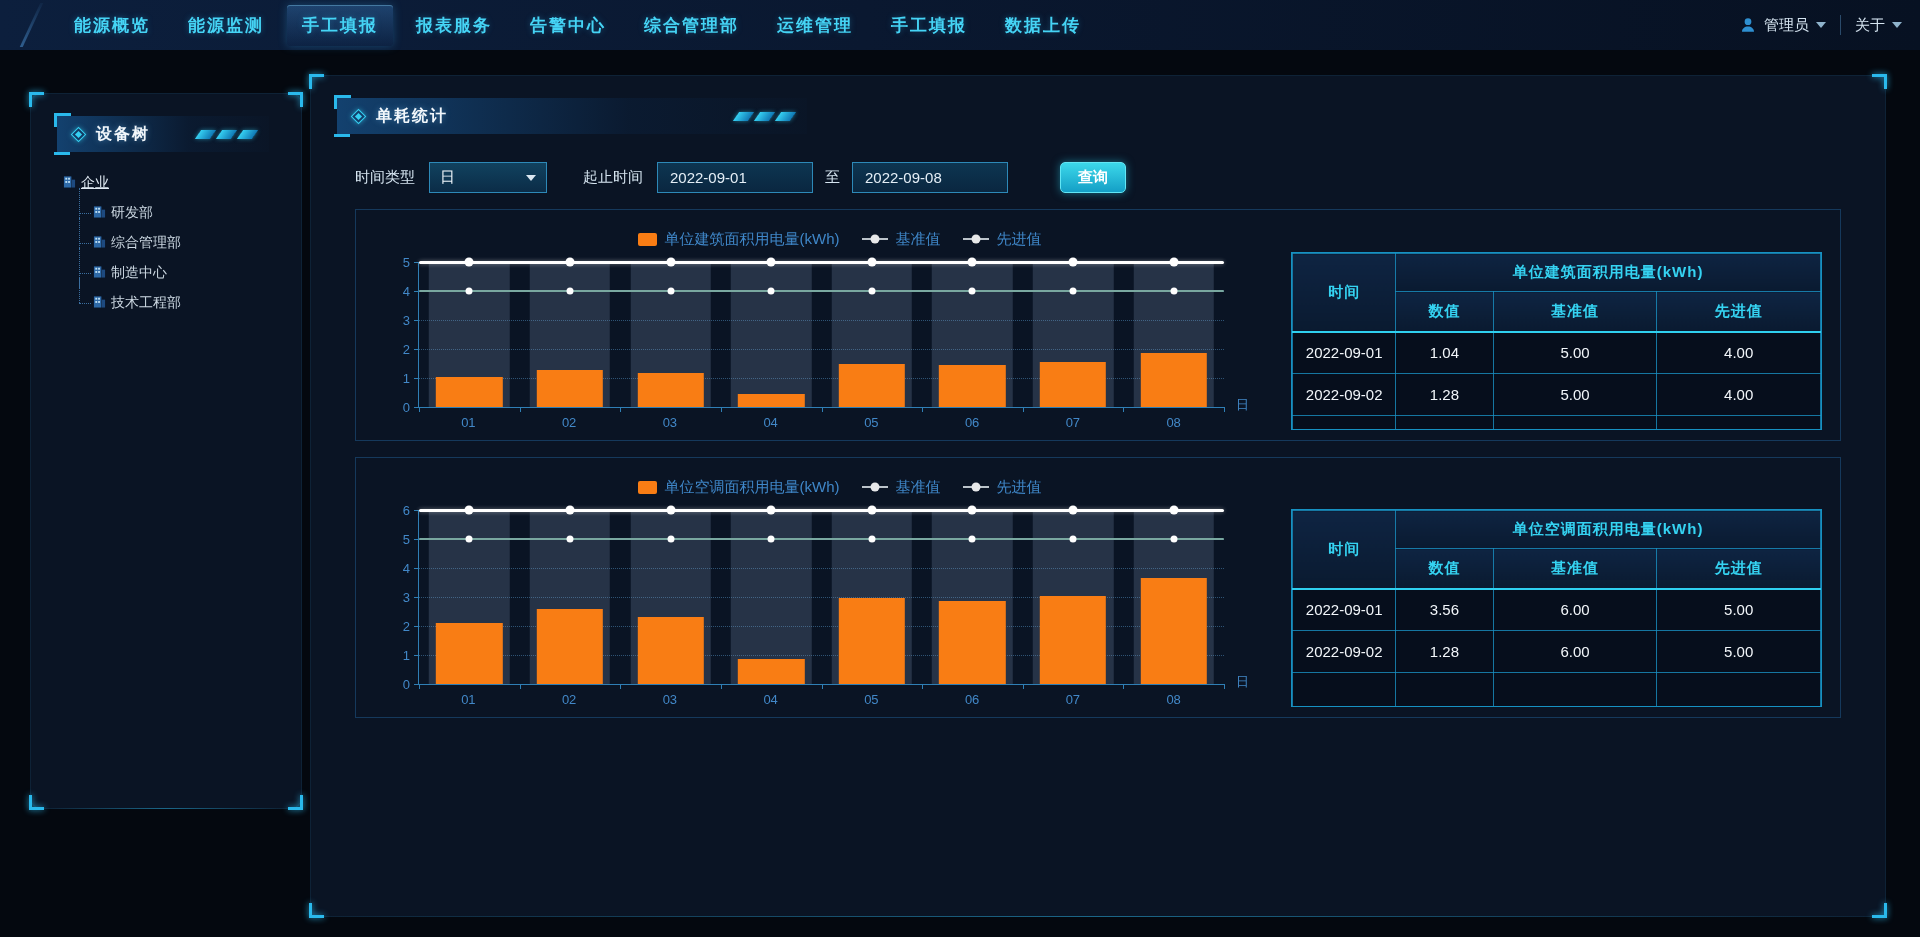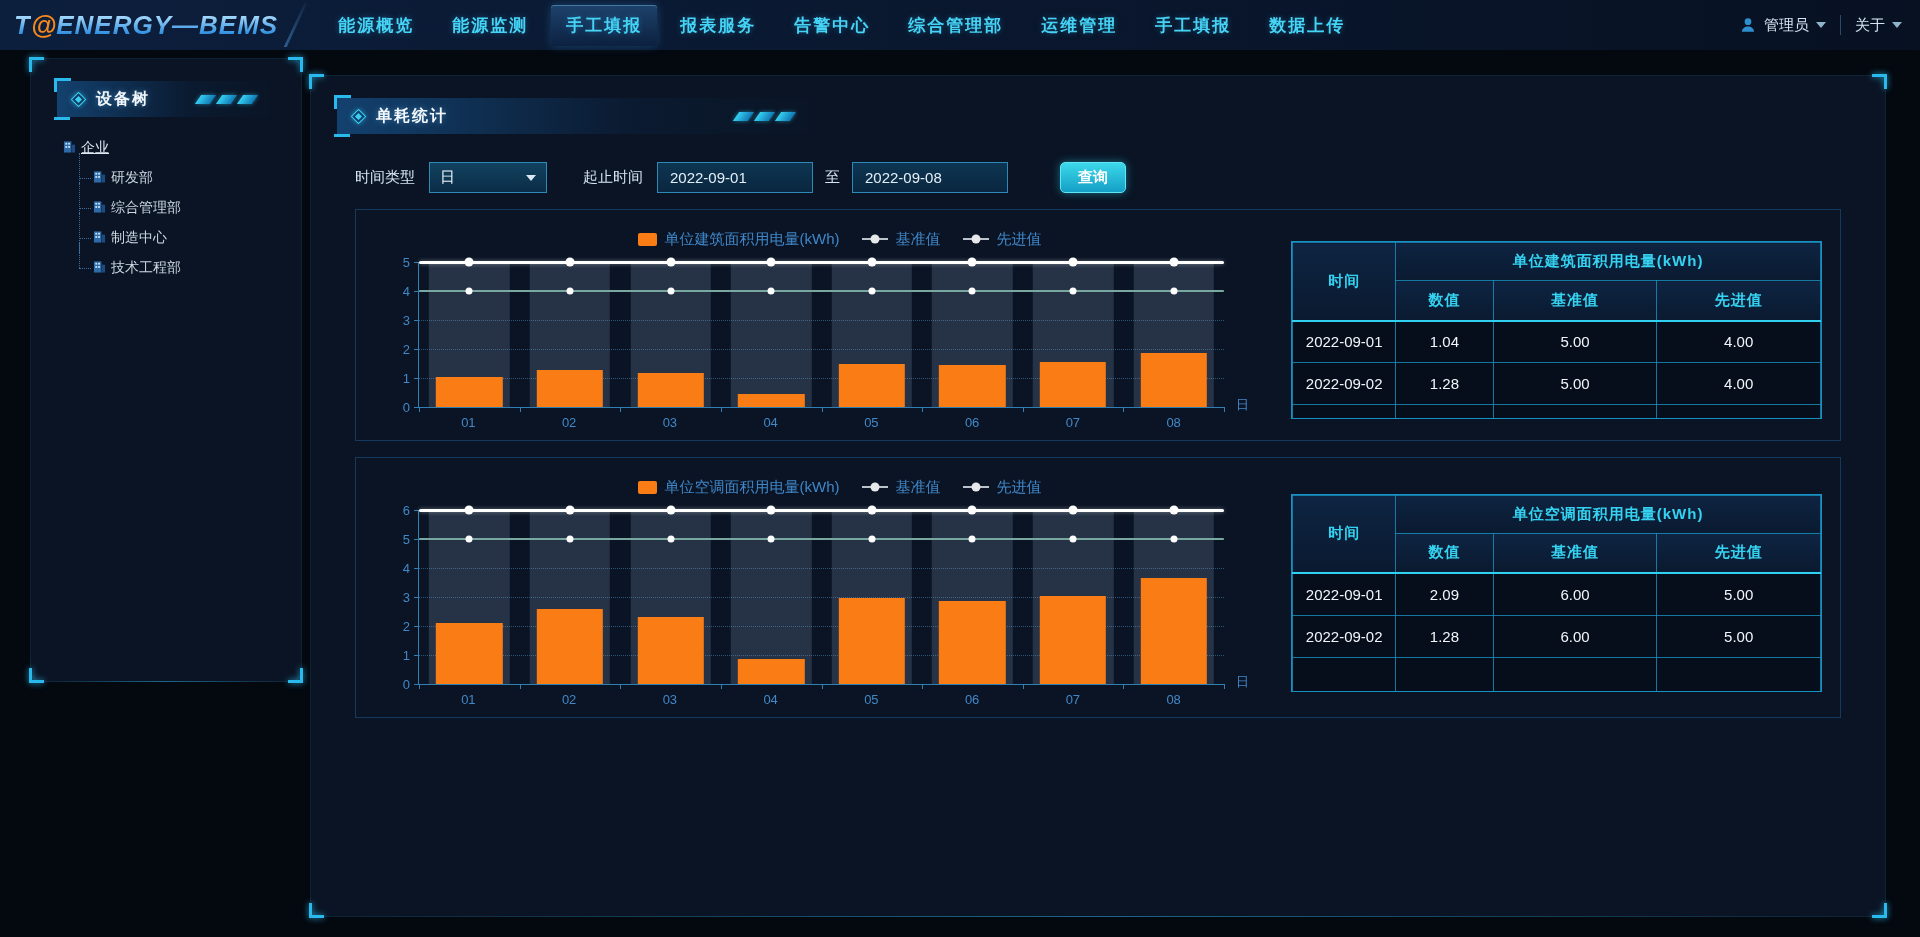--- a/index.html
+++ b/index.html
@@ -41,21 +41,21 @@
   .caret{ width:0; height:0; border-left:5px solid transparent; border-right:5px solid transparent;
     border-top:6px solid #8fb3cc; }
   .nav-divider{ width:1px; height:20px; background:#2a4a6a; }
   .about{ display:flex; align-items:center; gap:7px; font-size:15px; color:#d5e4f0; cursor:pointer; }
 
   
   .content{ position:relative; height:887px; }
   .panel{ position:absolute; background:#0a1424; border:1px solid #0e2236; }
   .panel::after{ content:''; position:absolute; left:16px; right:16px; bottom:-1px; height:1px;
     background:linear-gradient(90deg,transparent,rgba(42,185,236,.45),transparent); }
-  #sidebar{ left:30px; top:8px; width:272px; height:624px;border-radius:11px; }
+  #sidebar{ left:30px; top:43px; width:272px; height:716px;border-radius:11px; }
   #mainpanel{ left:310px; top:25px; width:1576px; height:842px; }
   .corner{ position:absolute; width:15px; height:15px; z-index:3;
     filter:drop-shadow(0 0 3px rgba(42,185,236,.9)); }
   .corner.tl{ top:-2px; left:-2px; border-top:3px solid #2ab9ec; border-left:3px solid #2ab9ec; }
   .corner.tr{ top:-2px; right:-2px; border-top:3px solid #2ab9ec; border-right:3px solid #2ab9ec; }
   .corner.bl{ bottom:-2px; left:-2px; border-bottom:3px solid #2ab9ec; border-left:3px solid #2ab9ec; }
   .corner.br{ bottom:-2px; right:-2px; border-bottom:3px solid #2ab9ec; border-right:3px solid #2ab9ec; }
 
   
   .panel-inner{ padding:18px 26px; height:100%; }
@@ -106,21 +106,21 @@
     background:linear-gradient(180deg,#3cd8ea,#149fc6); border:1px solid #62e6f5;
     color:#fff; font-size:15px; font-weight:bold;
     box-shadow:0 0 8px rgba(40,200,230,.5); font-family:inherit; }
 
   
   .section-box{ margin:16px 18px 0 18px; border:1px solid #15395c; background:rgba(9,20,36,.5);
     padding:12px 18px 10px 18px; }
   .sb-title-row{ display:flex; align-items:center; gap:8px; margin-bottom:4px; }
   .sb-bar{ width:4px; height:17px; background:#29c4f5; box-shadow:0 0 5px rgba(41,196,245,.7); }
   .sb-title{ font-size:15px; font-weight:bold; color:#eef4fa; letter-spacing:1px; }
-  .sb-body{ display:flex; align-items:center; }
+  .sb-body{ display:flex; align-items:flex-end; }
   .chart-col{ width:900px; }
   .legend-row{ display:flex; justify-content:center; align-items:center; gap:22px;
     height:26px; margin:4px 0 10px 40px; }
   .lg-item{ display:flex; align-items:center; gap:8px; cursor:pointer; }
   .lg-swatch{ width:19px; height:13px; background:#f97d14; border-radius:2px; }
   .lg-line{ width:26px; height:2px; background:#cfd6dd; position:relative; opacity:.9; }
   .lg-line::after{ content:''; position:absolute; left:50%; top:50%; width:9px; height:9px;
     background:#fff; border-radius:50%; transform:translate(-50%,-50%); }
   .lg-label{ font-size:15px; color:#3f87c9; }
   .plot-wrap{ position:relative; margin-left:44px; width:806px; }
@@ -157,21 +157,20 @@
   tr.sub-row th{ height:40px; border-bottom:2px solid #2fd0f0; }
   th.time-th{ border-bottom:2px solid #2fd0f0; }
   tbody td{ height:42px; color:#f2f6fa; font-size:15px; background:#060e1c; }
   tr.partial td{ height:42px; }
 </style>
 </head>
 <body>
 
 <div class="topnav">
   <div class="logo">
-    <span><span class="logo-en">T</span><span class="logo-at">@</span><span class="logo-en">ENERGY—BEMS</span></span>
   </div>
   <div class="nav-slash"></div>
   <div class="nav-items" id="nav-items">
       <div class="nav-item">能源概览</div>
       <div class="nav-item">能源监测</div>
       <div class="nav-item active">手工填报</div>
       <div class="nav-item">报表服务</div>
       <div class="nav-item">告警中心</div>
       <div class="nav-item">综合管理部</div>
       <div class="nav-item">运维管理</div>
@@ -592,21 +591,21 @@
                       </tr>
                       <tr class="sub-row">
                         <th>数值</th>
                         <th>基准值</th>
                         <th>先进值</th>
                       </tr>
                     </thead>
                     <tbody>
                       <tr>
                         <td>2022-09-01</td>
-                        <td>2.09</td>
+                        <td>3.56</td>
                         <td>6.00</td>
                         <td>5.00</td>
                       </tr>
                       <tr>
                         <td>2022-09-02</td>
                         <td>1.28</td>
                         <td>6.00</td>
                         <td>5.00</td>
                       </tr>
                       <tr class="partial">

